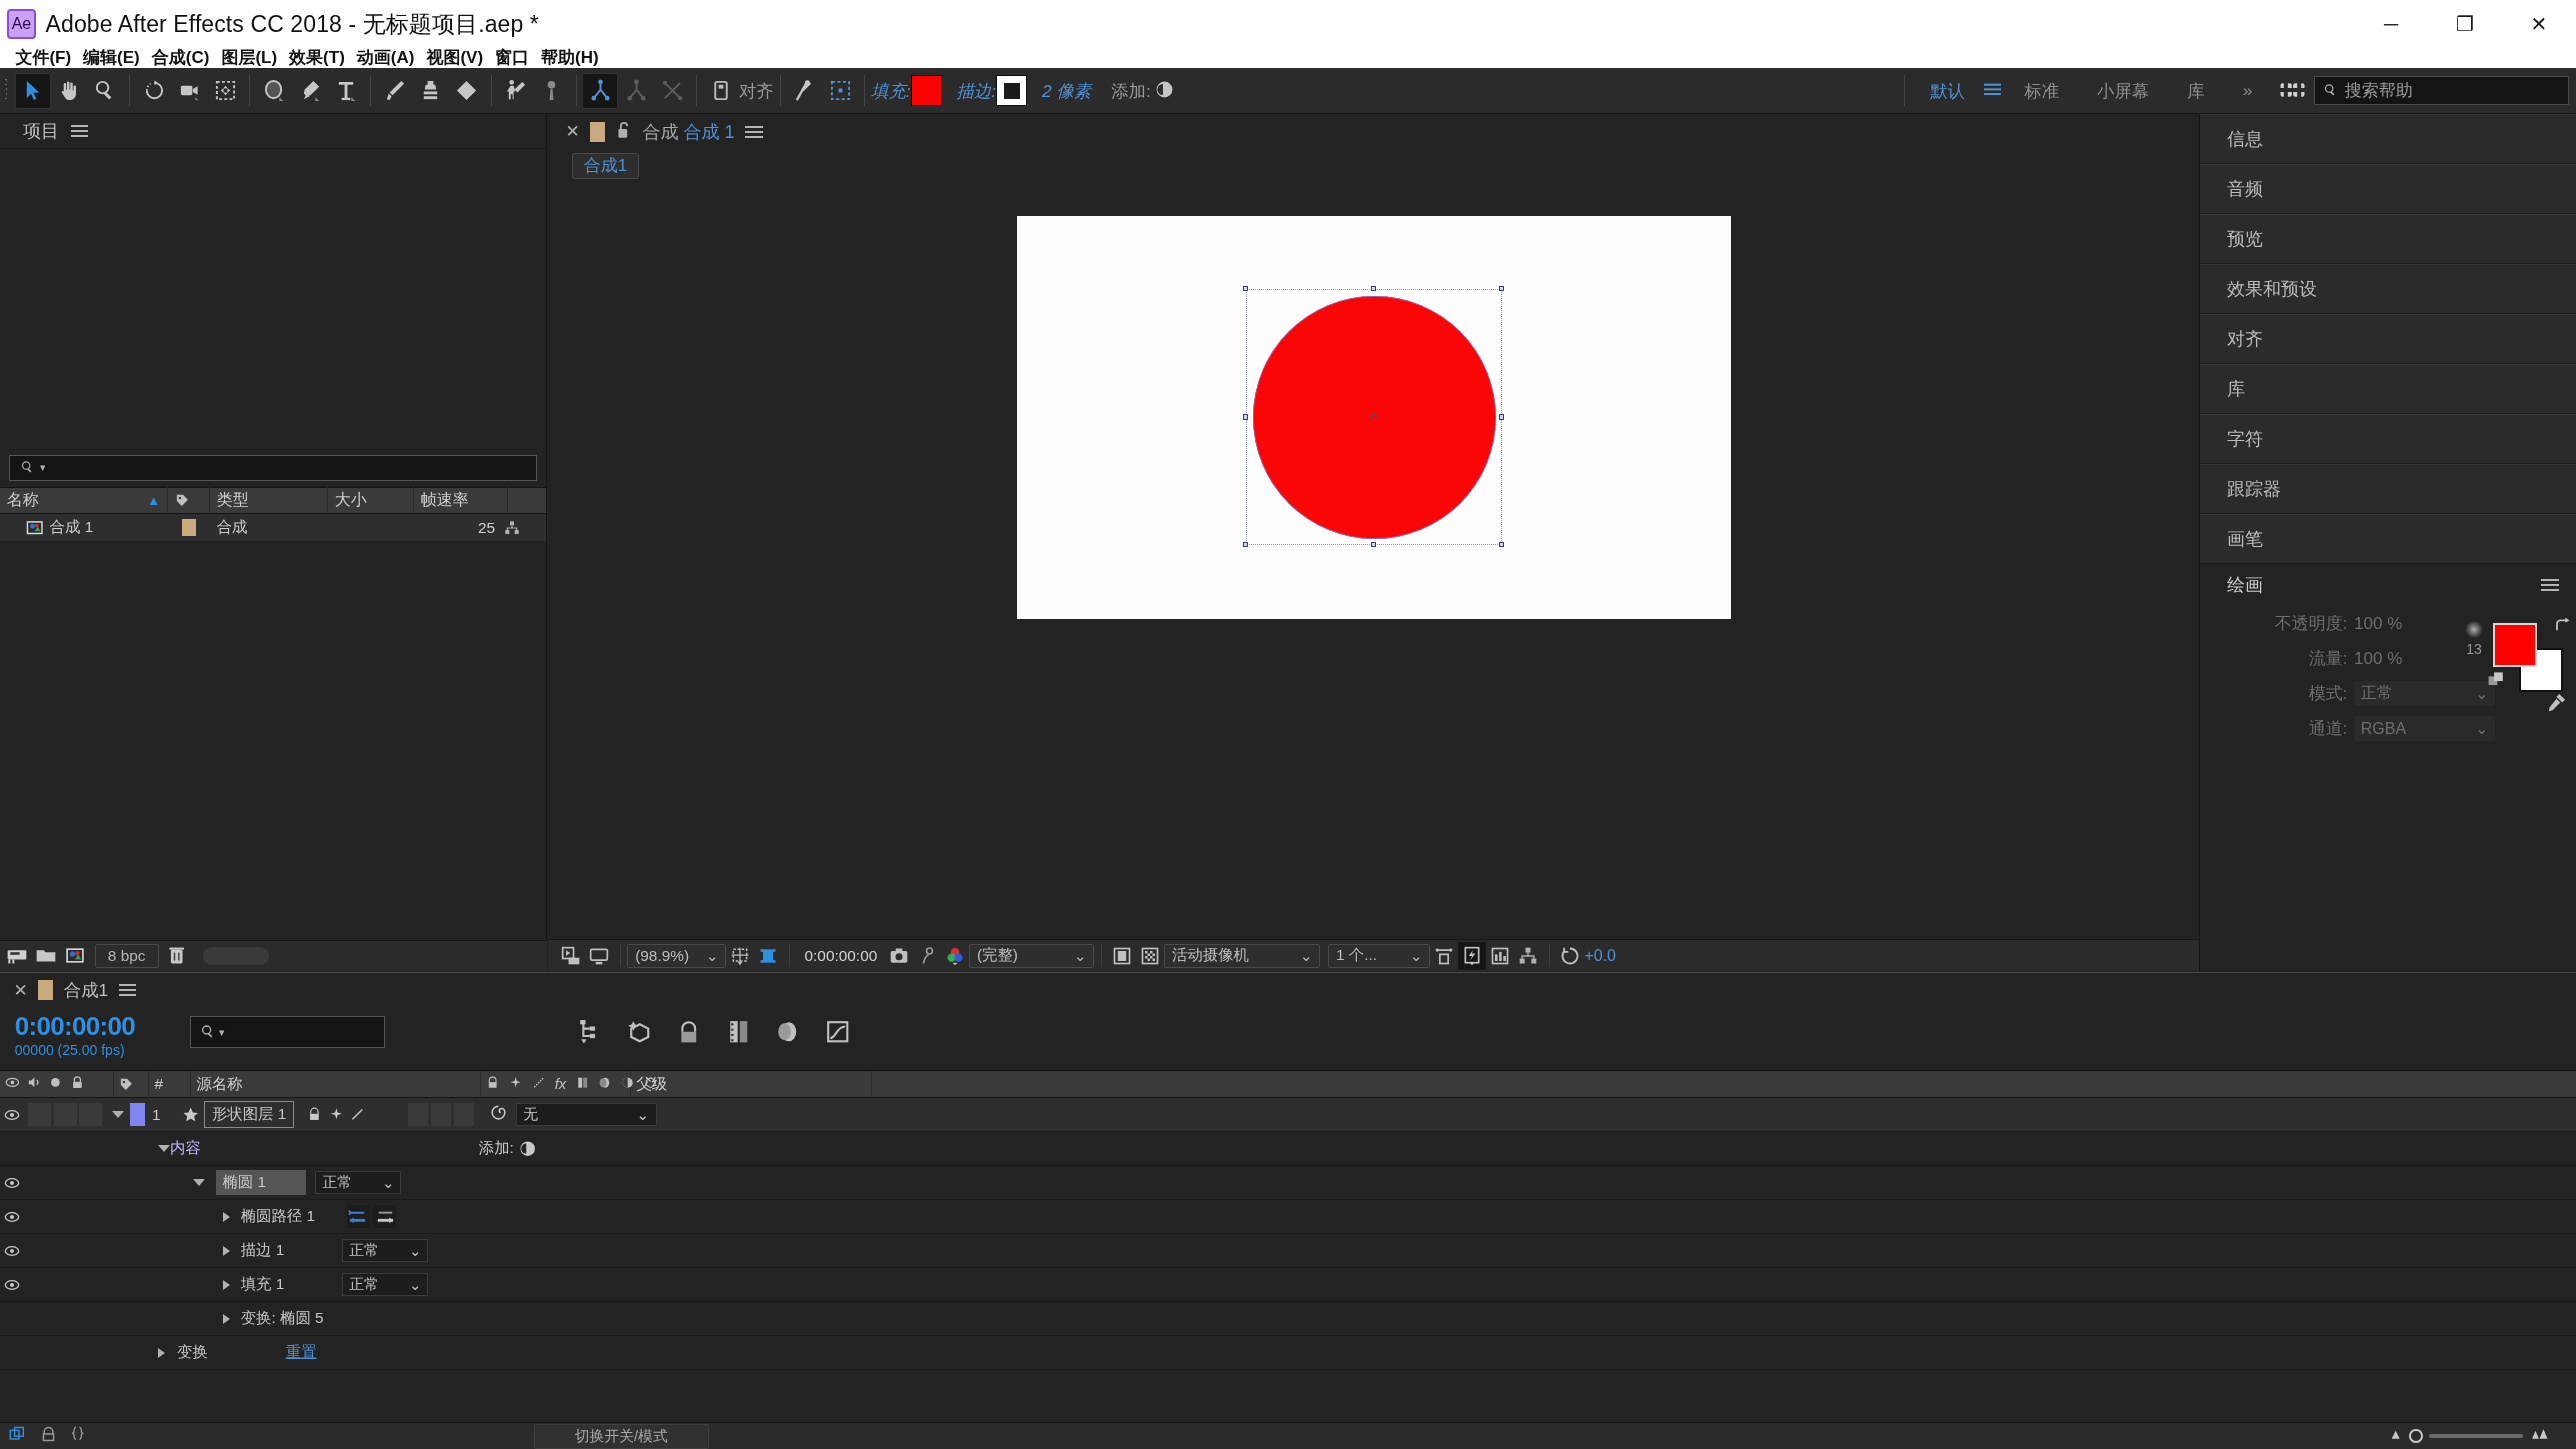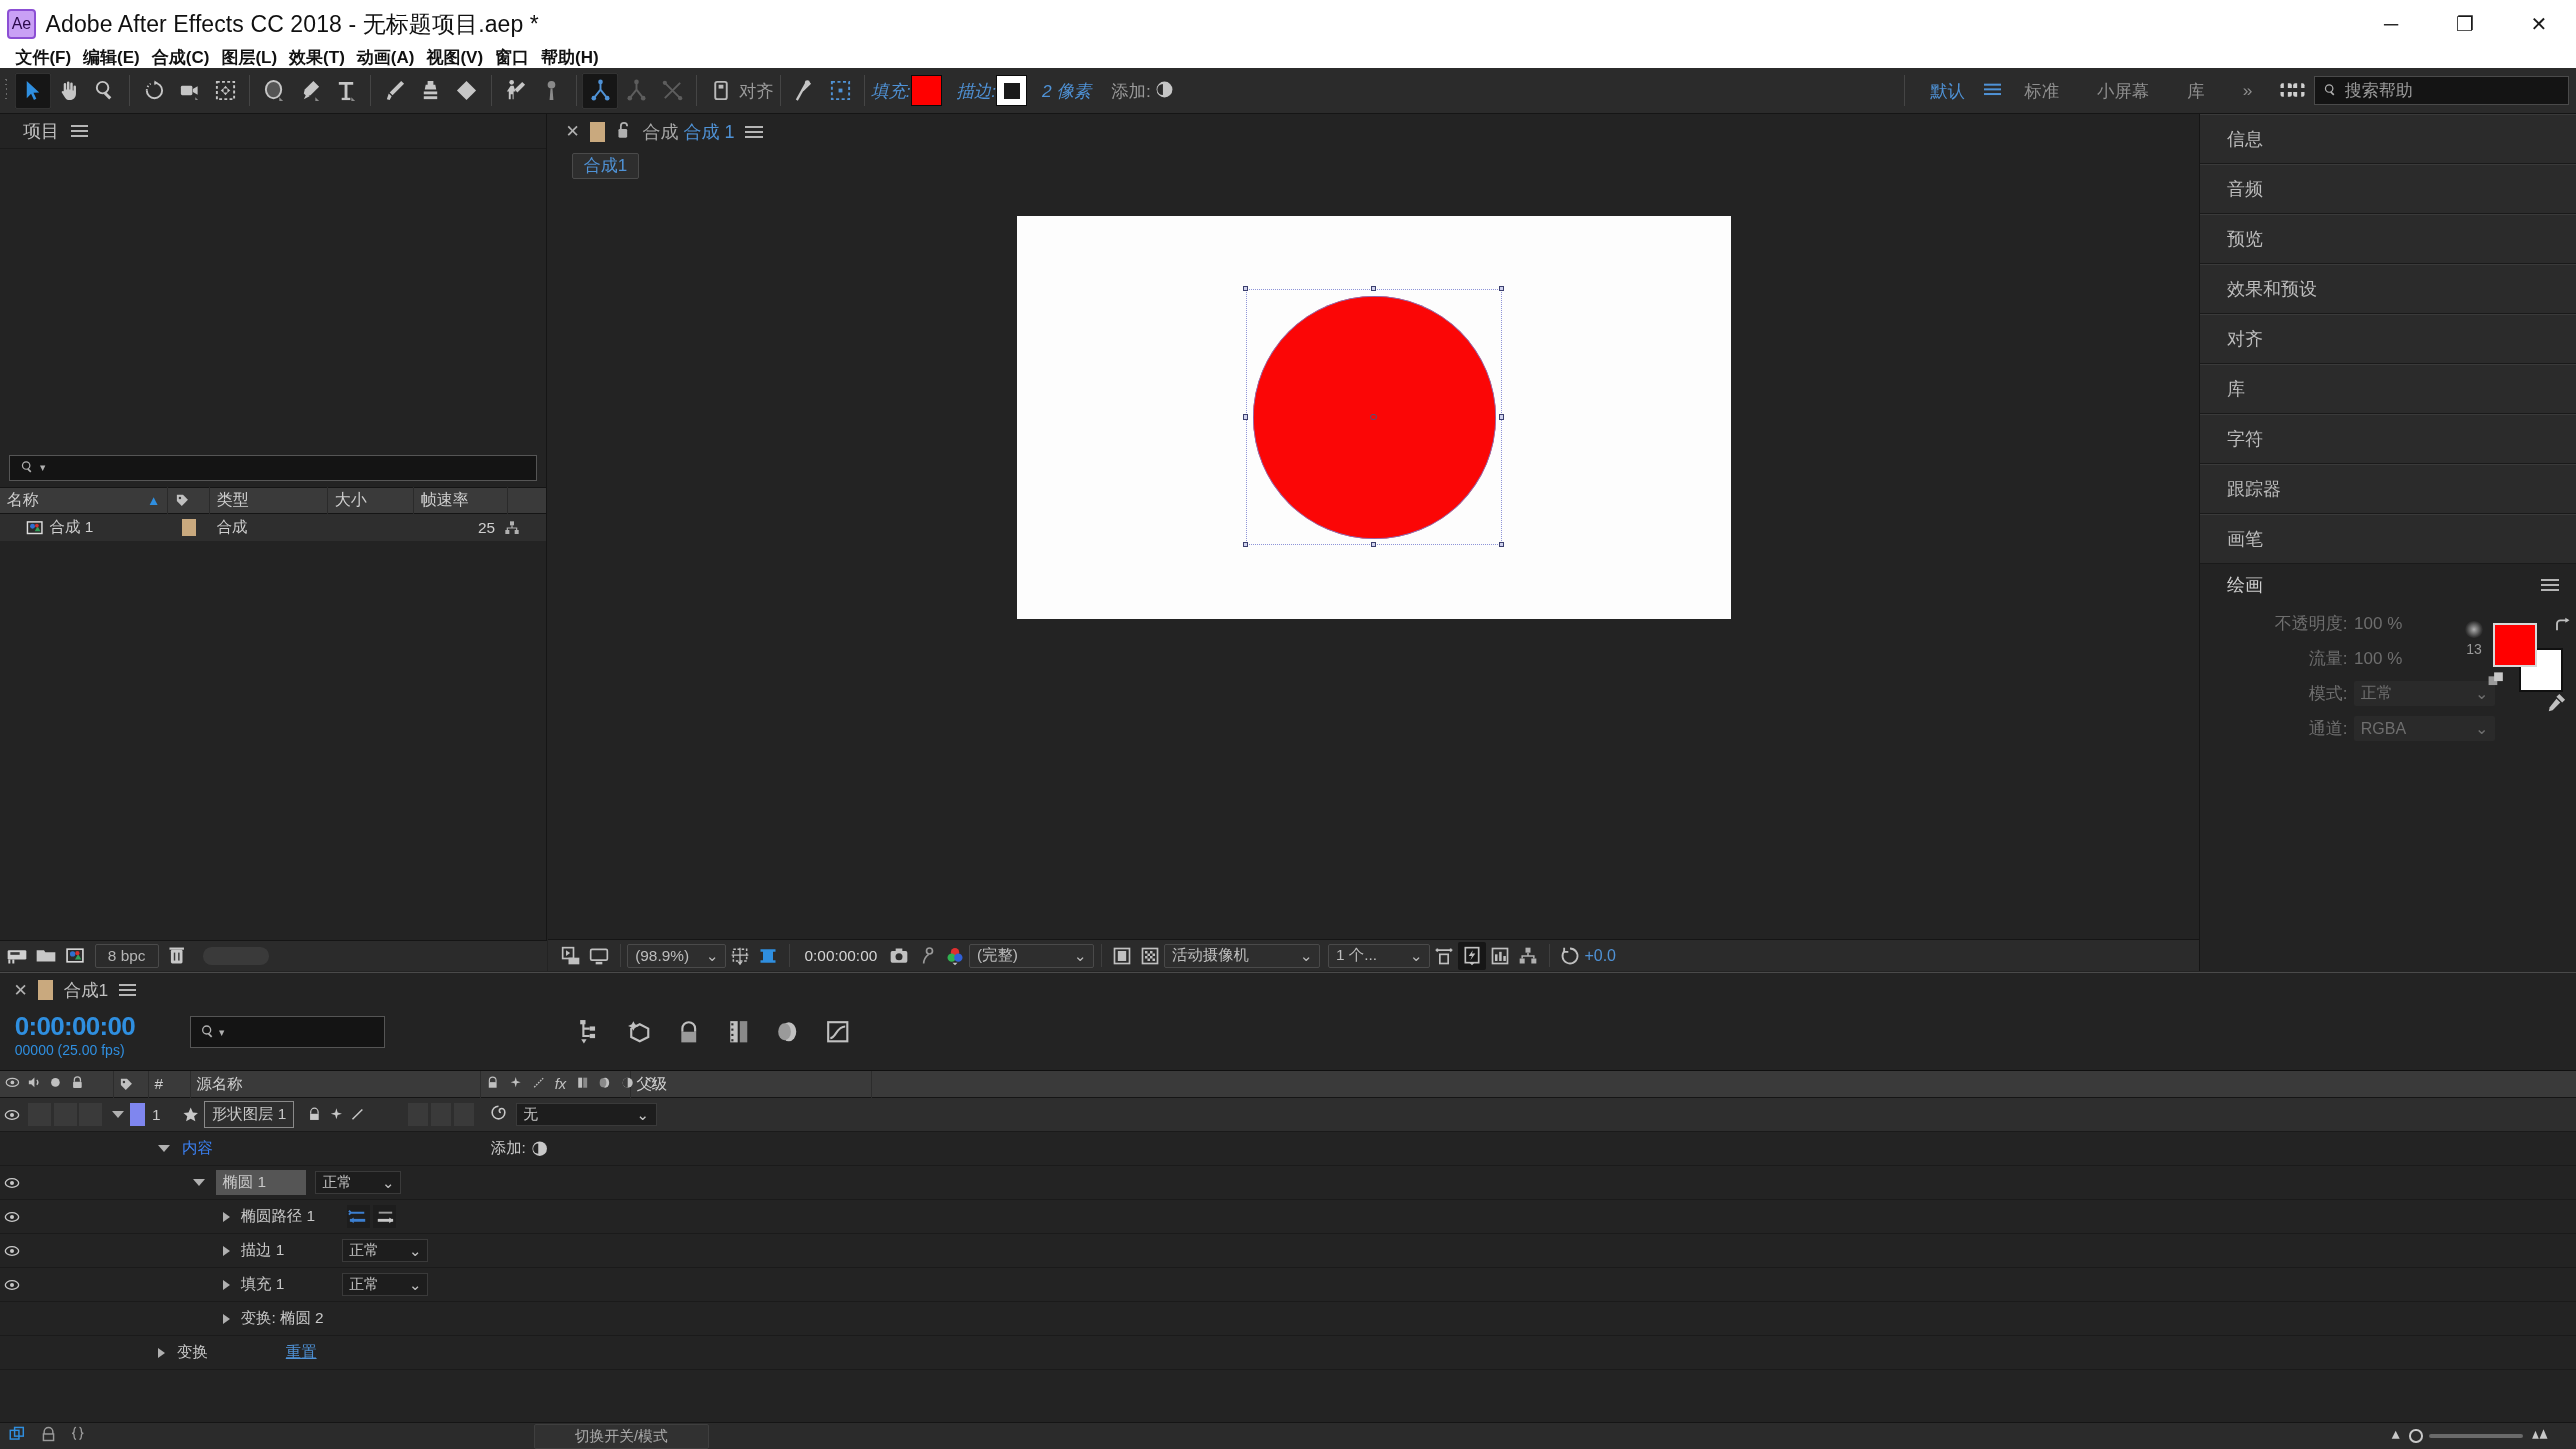--- a/index.html
+++ b/index.html
@@ -977,21 +977,21 @@
         </div>
         <div style="margin-left:8px;width:141px;height:23px;background:#1d1d1d;border:0.7px solid #3a3a3a;display:flex;align-items:center;justify-content:space-between;padding:0 6.7px;color:#c8c8c8;font-size:14.8px">
           <span>无</span>
           <span>⌄</span>
         </div>
       </div>
 
       <div class="tl-row">
         <div style="width:158px"></div>
         <div class="tri"></div>
-        <div style="margin-left:12px;color:#3b82f6">内容</div>
+        <div style="margin-left:0;color:#c4b5fd">内容</div>
         <div style="margin-left:278px;color:#c8c8c8;display:flex;align-items:center;gap:5.4px">
           <span>添加:</span>
           <svg width="17.4" height="17.4" viewBox="0 0 24 24">
               <circle cx="12" cy="12" r="10" fill="#c8c8c8"></circle>
               <path d="M10 5a7 7 0 000 14z" fill="#232323"></path>
             </svg>
         </div>
       </div>
 
       <div class="tl-row">
@@ -1064,21 +1064,21 @@
         <div style="margin-left:10.7px;color:#c8c8c8">填充 1</div>
         <div class="tl-mode" style="margin-left:58px">
           <span>正常</span>
           <span>⌄</span>
         </div>
       </div>
 
       <div class="tl-row">
         <div style="width:223px"></div>
         <div class="tri-r"></div>
-        <div style="margin-left:10.7px;color:#c8c8c8">变换: 椭圆 2</div>
+        <div style="margin-left:10.7px;color:#c8c8c8">变换: 椭圆 5</div>
       </div>
 
       <div class="tl-row">
         <div style="width:158px"></div>
         <div class="tri-r"></div>
         <div style="margin-left:12px;color:#c8c8c8">变换</div>
         <div style="margin-left:78px;color:#4f92d6;text-decoration:underline">重置</div>
       </div>
     </div>
 

